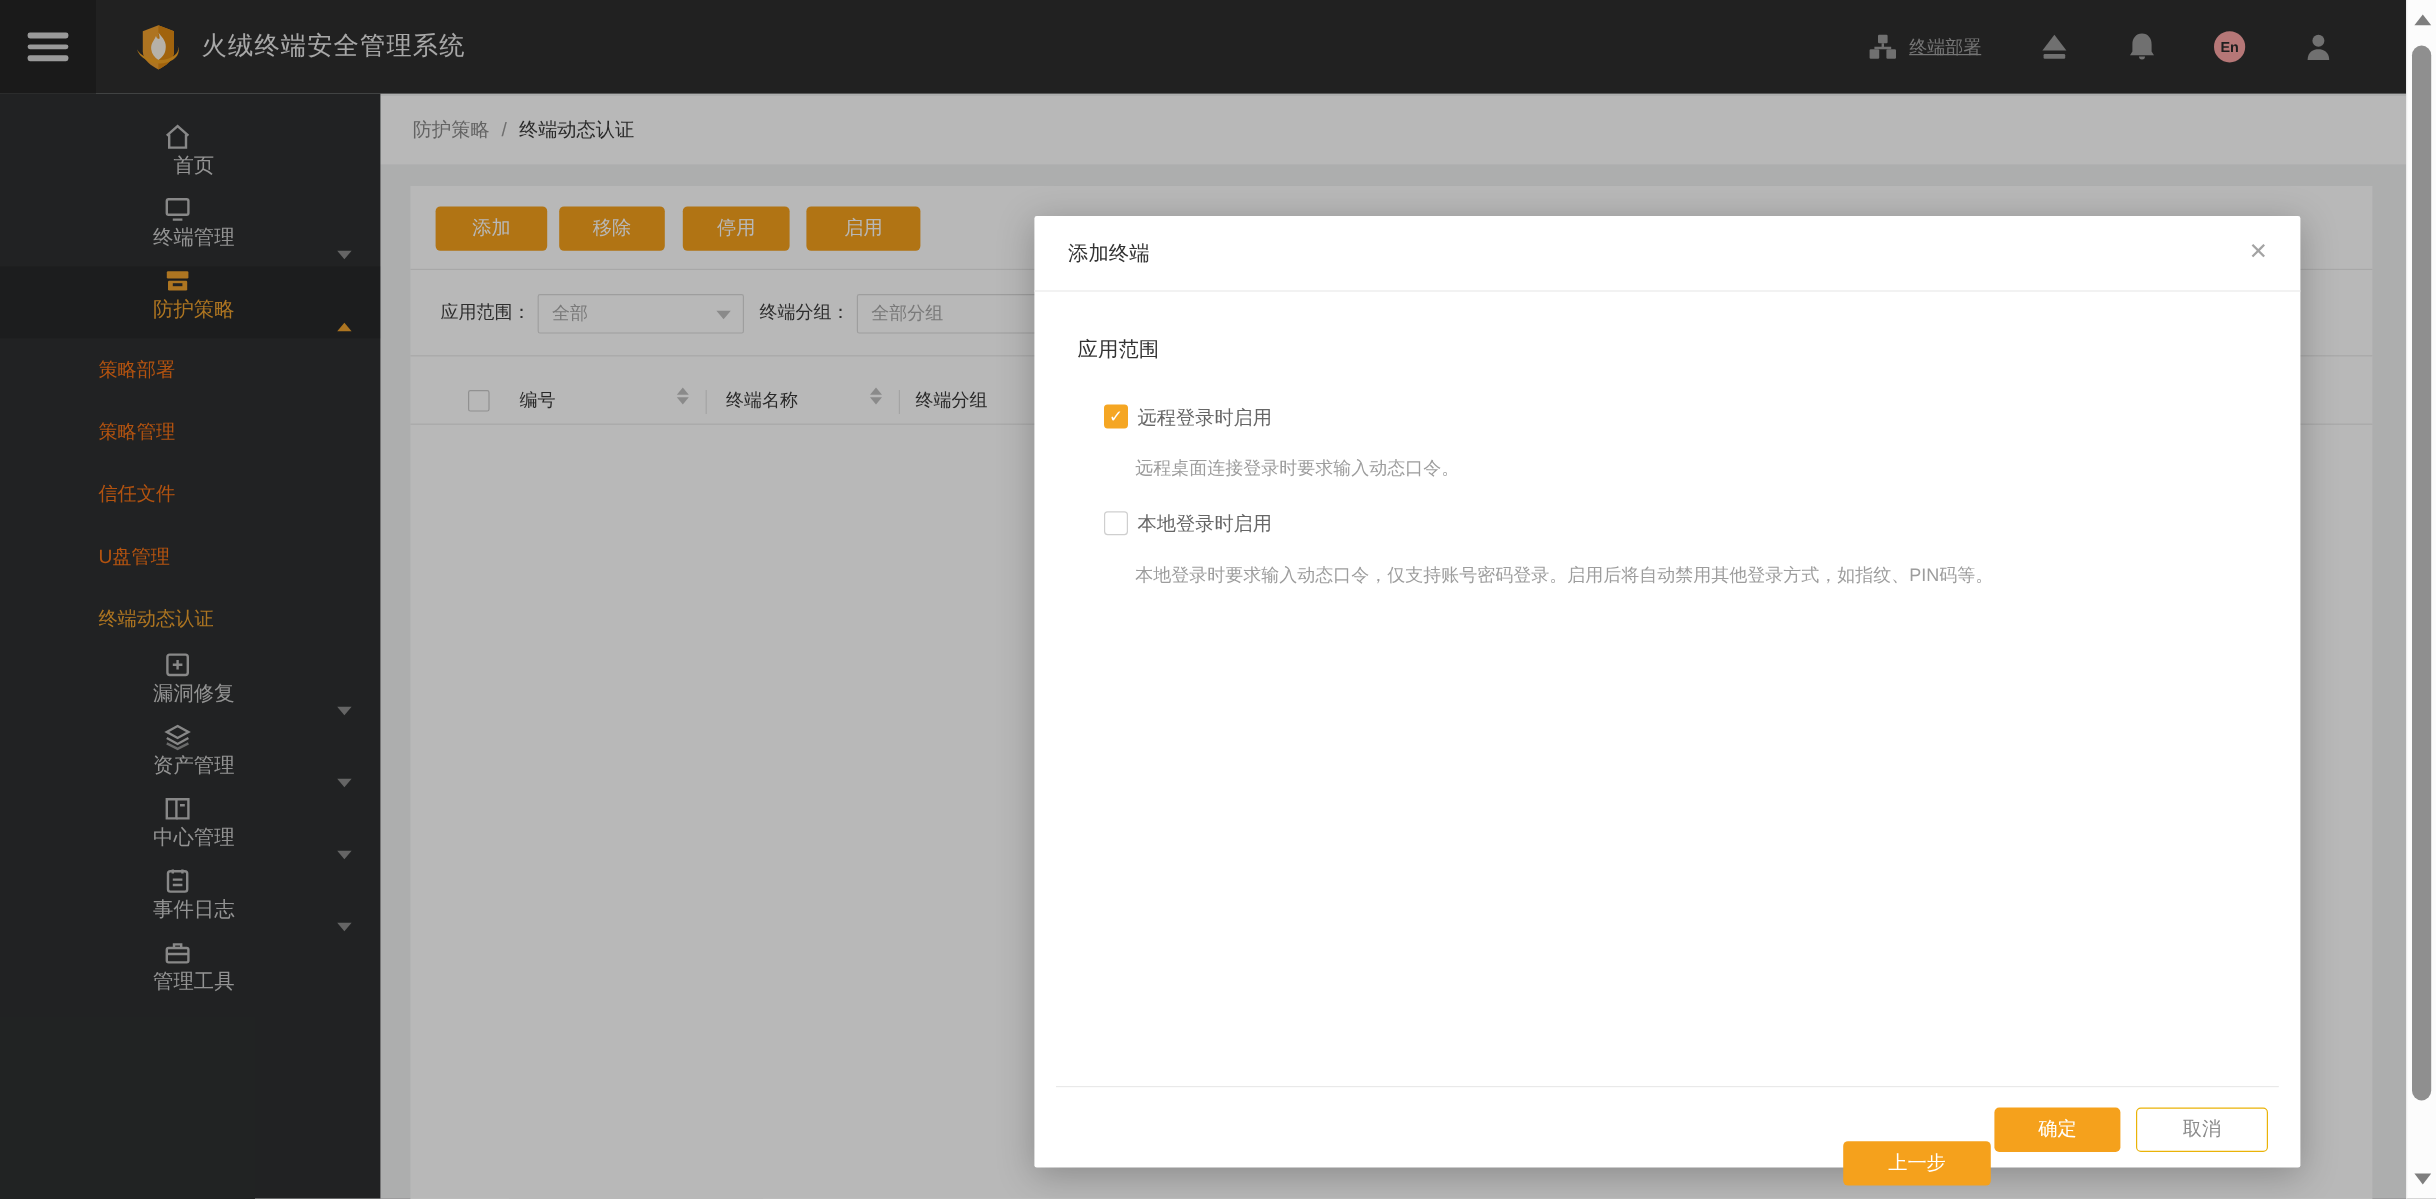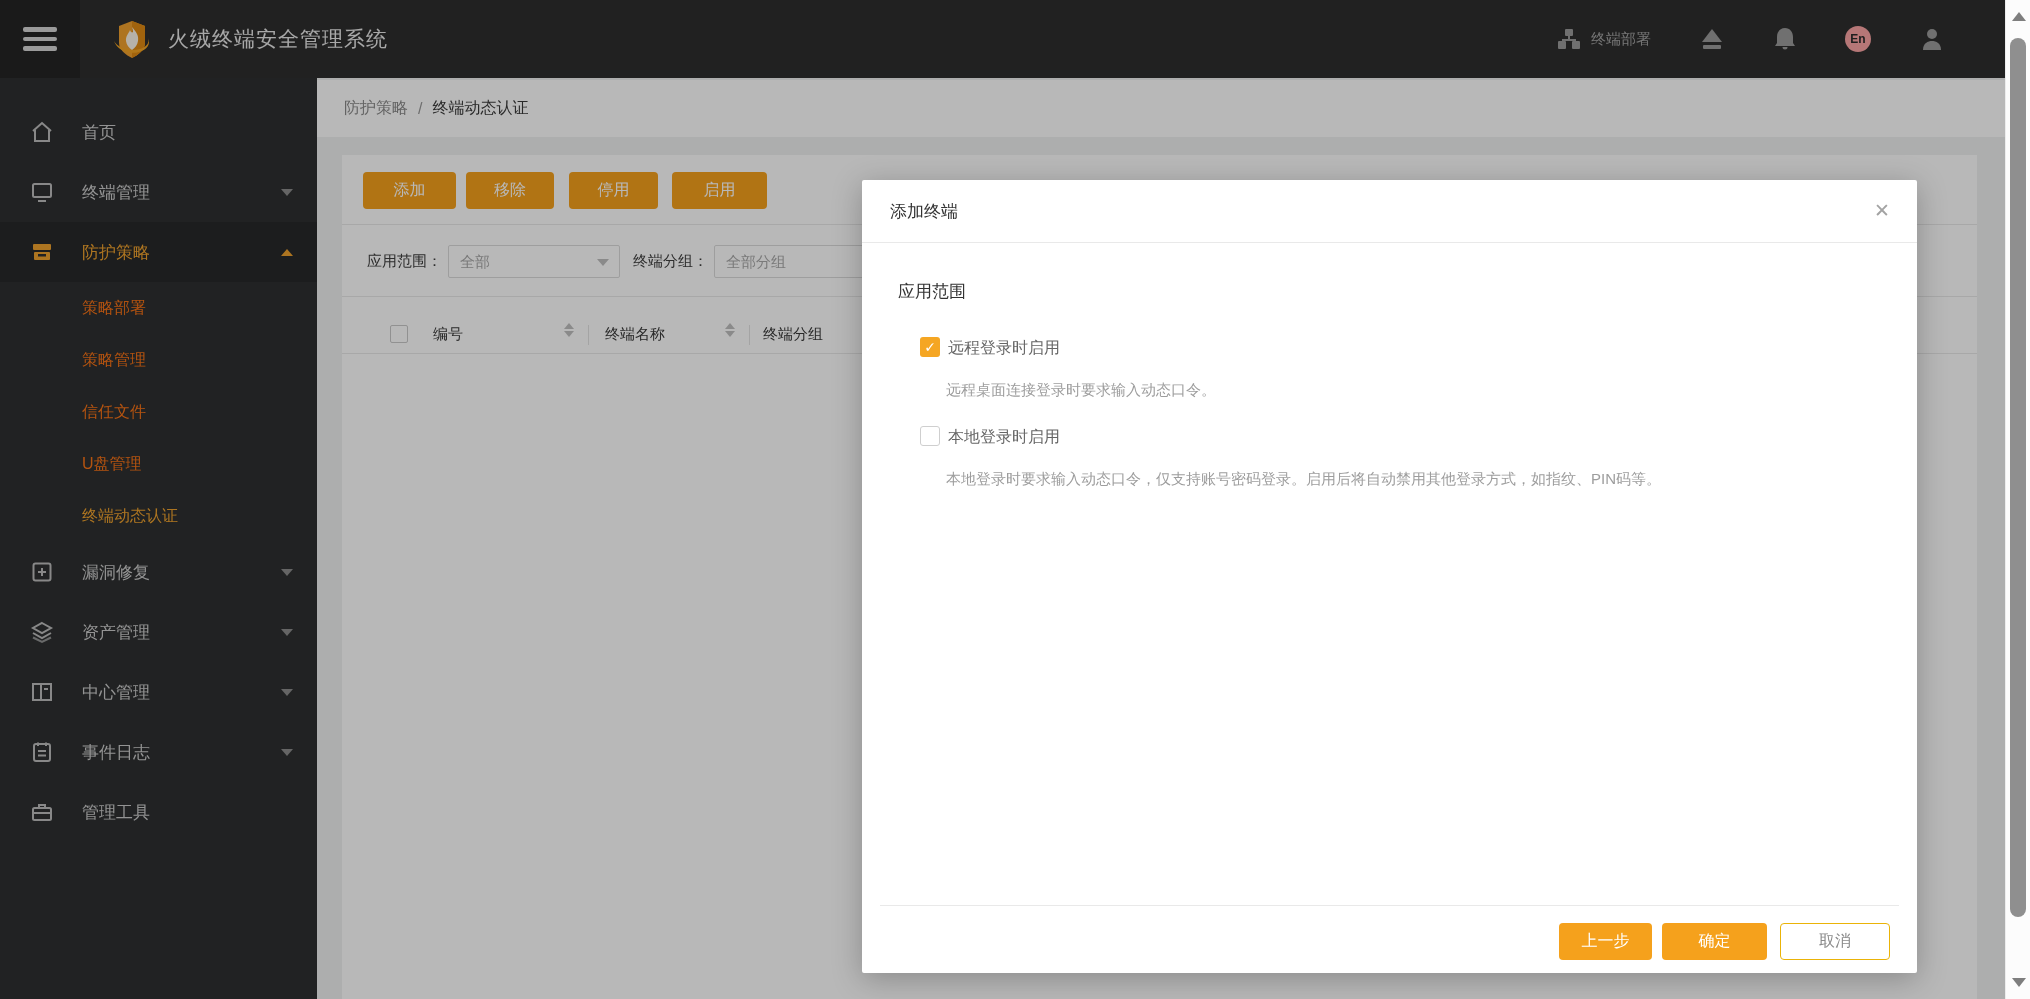--- a/index.html
+++ b/index.html
@@ -8,27 +8,27 @@
 
   
   .topbar{position:absolute;left:0;top:0;width:2005px;height:78px;background:#2f2f2f;z-index:2;}
   .topbar-left-block{position:absolute;left:0;top:0;width:80px;height:78px;background:#242424;}
   .hamburger{position:absolute;left:23px;top:27px;width:34px;height:24px;cursor:pointer;}
   .hamburger span{display:block;width:34px;height:4.5px;background:#d6d6d6;border-radius:2px;margin-bottom:5px;}
   .logo{position:absolute;left:110px;top:17px;width:44px;height:44px;}
   .app-title{position:absolute;left:168px;top:0;height:78px;line-height:78px;color:#e9e9e9;font-size:21px;letter-spacing:1px;}
   .topbar-right{position:absolute;right:60px;top:0;height:78px;display:flex;align-items:center;gap:48px;color:#9b9b9b;}
   .tb-item{display:flex;align-items:center;gap:10px;cursor:pointer;}
-  .tb-label{font-size:15px;color:#a3a3a3;}
+  .tb-label{font-size:15px;color:#a3a3a3;text-decoration:underline;}
   .lang-circle{width:26px;height:26px;border-radius:50%;background:#fca5a5;color:#2c2c2c;font-size:12px;font-weight:bold;display:flex;align-items:center;justify-content:center;}
 
   
   .sidebar{position:absolute;left:0;top:78px;width:317px;height:921px;background:#2e3031;z-index:2;}
   .menu{padding-top:24px;}
-  .menu-row{display:flex;align-items:center;height:60px;padding:0 24px 0 30px;color:#cccccc;font-size:17px;cursor:pointer;position:relative;}
+  .menu-row{display:flex;align-items:center;height:60px;padding:0 24px 0 30px;color:#cccccc;font-size:17px;cursor:pointer;position:relative;flex-direction:column;}
   .menu-row .mi{width:24px;height:24px;margin-right:28px;flex:0 0 24px;color:#bdbdbd;}
   .menu-row.active-parent{color:#f0a22e;background:rgba(0,0,0,0.14);}
   .menu-row.active-parent .mi{color:#f0a22e;}
   .menu-sub{display:flex;align-items:center;height:52px;padding-left:82px;color:#f97316;font-size:16px;cursor:pointer;}
   .menu-sub.active{color:#f0a22e;}
   .caret{margin-left:auto;width:0;height:0;border-left:6px solid transparent;border-right:6px solid transparent;}
   .caret.down{border-top:7px solid #8d8d8d;}
   .caret.up{border-bottom:7px solid #f0a22e;}
   .license{position:absolute;left:0;bottom:0;width:317px;height:56px;border-top:1px solid rgba(255,255,255,0.09);display:flex;align-items:center;justify-content:center;gap:12px;color:#f0a22e;font-size:17px;cursor:pointer;}
 
@@ -313,21 +313,21 @@
 
     <span class="opt-check checked" style="top:157px;">✓</span>
     <span class="opt-label" style="top:158px;">远程登录时启用</span>
     <span class="opt-desc" style="top:201px;">远程桌面连接登录时要求输入动态口令。</span>
 
     <span class="opt-check unchecked" style="top:246px;"></span>
     <span class="opt-label" style="top:247px;">本地登录时启用</span>
     <span class="opt-desc" style="top:290px;">本地登录时要求输入动态口令，仅支持账号密码登录。启用后将自动禁用其他登录方式，如指纹、PIN码等。</span>
 
     <div class="modal-footer-line"></div>
-    <button class="m-btn orange" style="left:697px;width:93px;">上一步</button>
+    <button class="m-btn orange" style="left:674px;width:123px;margin-top:28px;">上一步</button>
     <button class="m-btn orange" style="left:800px;width:105px;">确定</button>
     <button class="m-btn plain" style="left:918px;width:110px;">取消</button>
   </div>
 
   <div class="scrollbar">
     <span class="sb-arrow up"></span>
     <div class="sb-thumb"></div>
     <span class="sb-arrow down"></span>
   </div>
 

